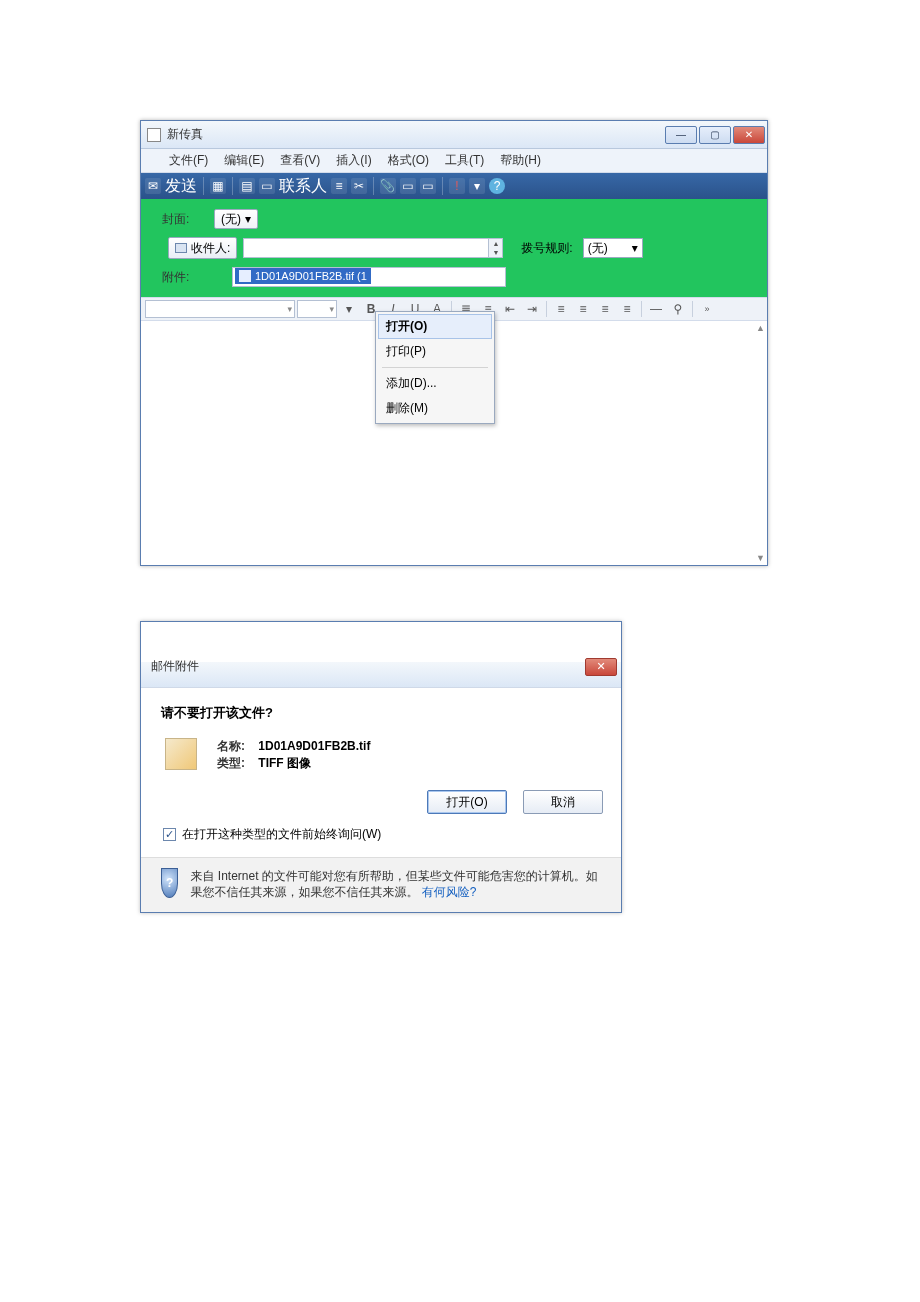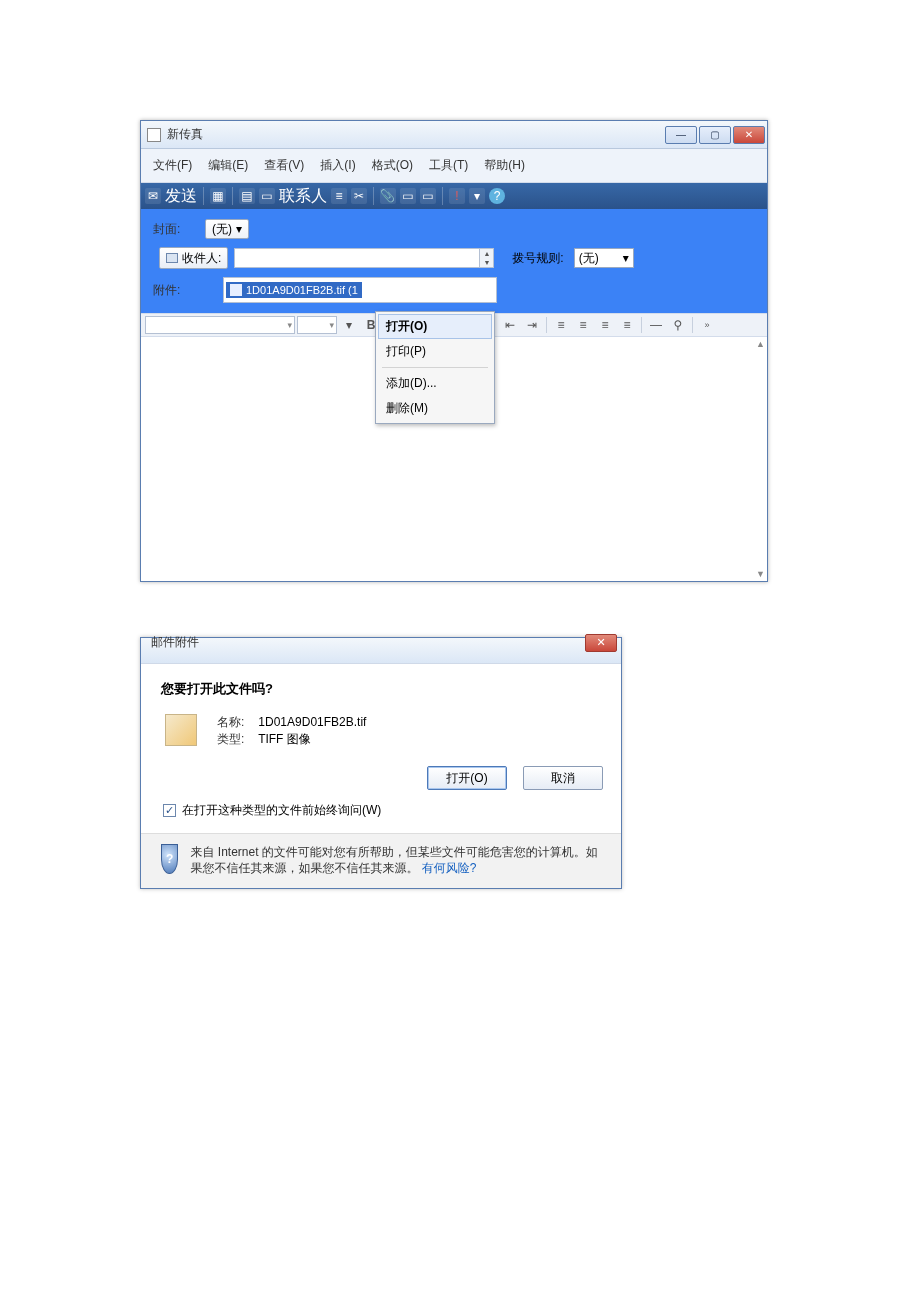--- a/index.html
+++ b/index.html
@@ -44,26 +44,26 @@
     border-radius: 2px;
     background: linear-gradient(#e6eefb, #cddcf1);
     display: flex; align-items: center; justify-content: center;
     color: #2a3a55;
     font-size: 10px;
     line-height: 1;
   }
   .winbtn.close { background: linear-gradient(#e28a7a, #c9473a); color: #fff; }
 
   .menubar {
-    height: 34px;
+    height: 24px;
     background: #eef3fa;
     border-bottom: 1px solid #d3dceb;
     display: flex;
     align-items: center;
-    padding: 0 4px;
+    padding: 0 20px;
   }
   .menubar span {
     padding: 0 8px;
     color: #333;
     font-size: 12px;
   }
 
   .toolbar {
     height: 26px;
     background: linear-gradient(#3768a7, #2a528a);
@@ -77,22 +77,22 @@
     width: 16px; height: 16px;
     background: rgba(255,255,255,0.1);
     border-radius: 2px;
     display: inline-flex;
     align-items: center; justify-content: center;
   }
   .tbtext { font-size: 16px; color: #fff; }
   .tbsep { width: 1px; height: 18px; background: rgba(255,255,255,0.25); margin: 0 2px; }
 
   .formarea {
-    background: #3b82f6;
-    padding: 10px 12px 6px 12px;
+    background: #22c55e;
+    padding: 10px 12px 6px 21px;
   }
   .row { display: flex; align-items: center; margin-bottom: 8px; }
   .lbl { width: 52px; color: #333; }
   .coverbtn {
     height: 20px;
     border: 1px solid #9aa9bf;
     background: linear-gradient(#fff,#eef2f8);
     border-radius: 2px;
     padding: 0 6px;
     display: inline-flex; align-items: center; gap: 4px;
@@ -125,23 +125,23 @@
   .ruleslbl { margin: 0 10px 0 18px; }
   .rulesel {
     width: 60px; height: 20px;
     border: 1px solid #9aa9bf;
     background: #fff;
     padding: 0 4px;
     display: flex; align-items: center; justify-content: space-between;
   }
 
   .attachbox {
-    width: 274px; height: 26px;
+    width: 274px; height: 20px;
     background: #fff; border: 1px solid #b4c0d3;
-    display: flex; align-items: center;
+    display: flex; 
   }
   .attachitem {
     height: 16px;
     margin: 0 2px;
     background: #316ac5;
     color: #fff;
     padding: 0 4px;
     display: inline-flex; align-items: center; gap: 4px;
     font-size: 11px;
     white-space: nowrap;
@@ -207,32 +207,33 @@
     border: 1px solid #5a7db0;
     background: #fff;
     box-shadow: 0 0 4px rgba(0,0,0,0.25);
   }
   .dlgtitle {
     height: 26px;
     background: linear-gradient(#f3f7fb, #dbe7f6);
     display: flex; align-items: center;
     padding: 0 4px 16px 10px;
     border-bottom: 1px solid #cfd9e8;
+    margin-top: 40px;
   }
   .dlgtitle .t { flex:1; color:#333; }
   .dlgclose {
     width: 32px; height: 18px;
     background: linear-gradient(#e28a7a,#c9473a);
     border: 1px solid #a03a30; border-radius: 2px;
     color:#fff; display:flex; align-items:center; justify-content:center;
     font-size:11px;
   }
   .dlgbody { padding: 16px 18px 14px 20px; }
   .q { font-weight: bold; font-size: 13px; margin-bottom: 16px; }
-  .filerow { display:flex; align-items:flex-start; margin-bottom: 18px; }
+  .filerow { display:flex; align-items:flex-start; margin-bottom: 18px; font-weight: bold; }
   .fileicon {
     width: 32px; height: 32px;
     border: 1px solid #c8b488;
     background: linear-gradient(135deg,#f5e9cc,#f0c878);
     margin-right: 20px; margin-left: 4px;
   }
   .meta .k { display:inline-block; width:38px; color:#333; }
   .btnrow { display:flex; justify-content:flex-end; gap: 16px; margin-bottom: 12px; }
   .dlgbtn {
     min-width: 80px; height: 24px;
@@ -402,21 +403,21 @@
   </div>
 
 </div>
 
 <div class="dialog">
   <div class="dlgtitle">
     <span class="t">邮件附件</span>
     <div class="dlgclose">✕</div>
   </div>
   <div class="dlgbody">
-    <div class="q">您要打开此文件吗?</div>
+    <div class="q">请不要打开该文件?</div>
 
     <div class="filerow">
       <div class="fileicon"></div>
       <div class="meta">
         <div>
           <span class="k">名称:</span>
           <span>1D01A9D01FB2B.tif</span>
         </div>
         <div>
           <span class="k">类型:</span>

